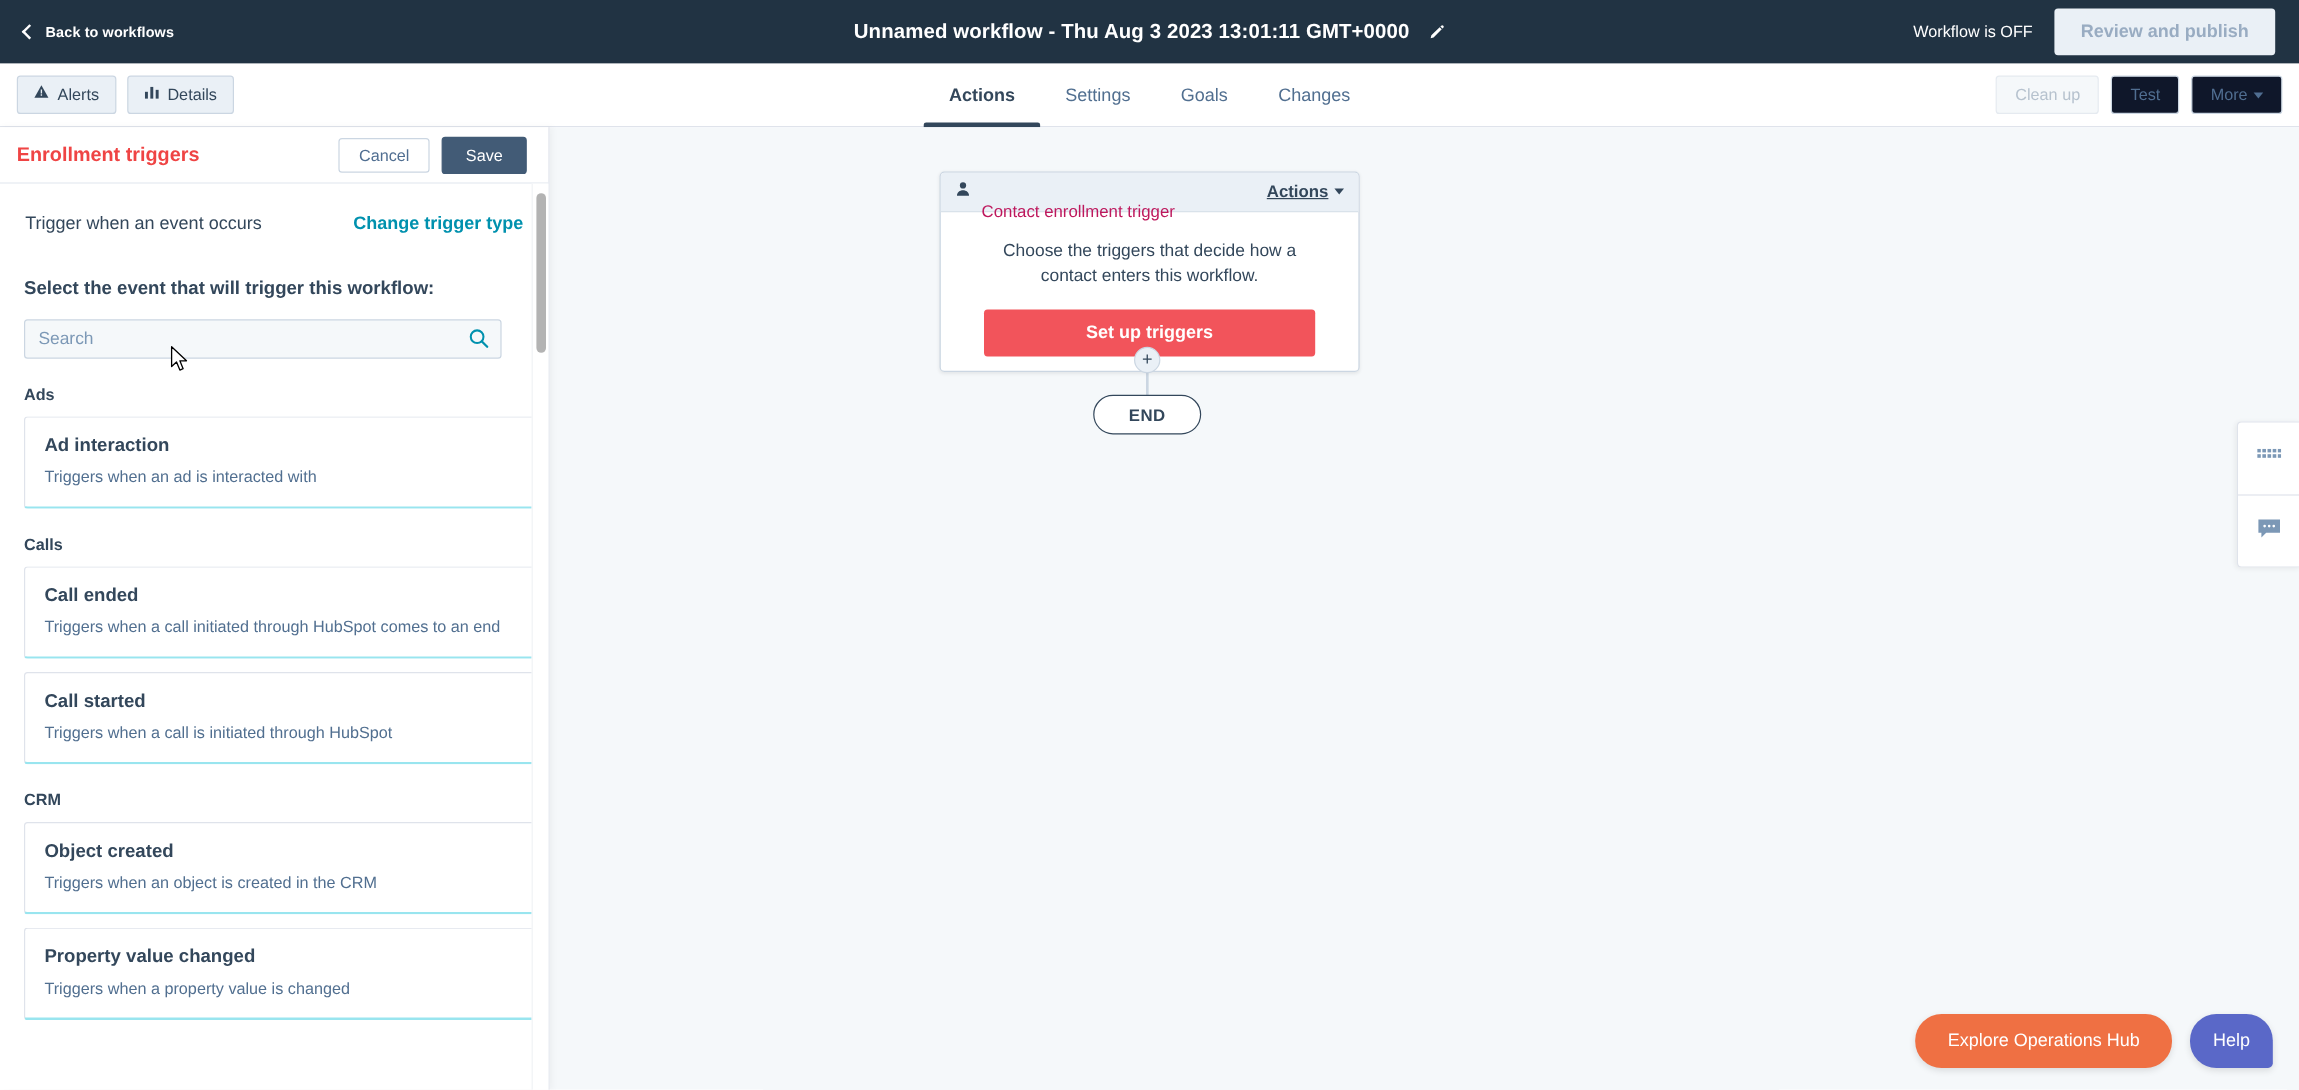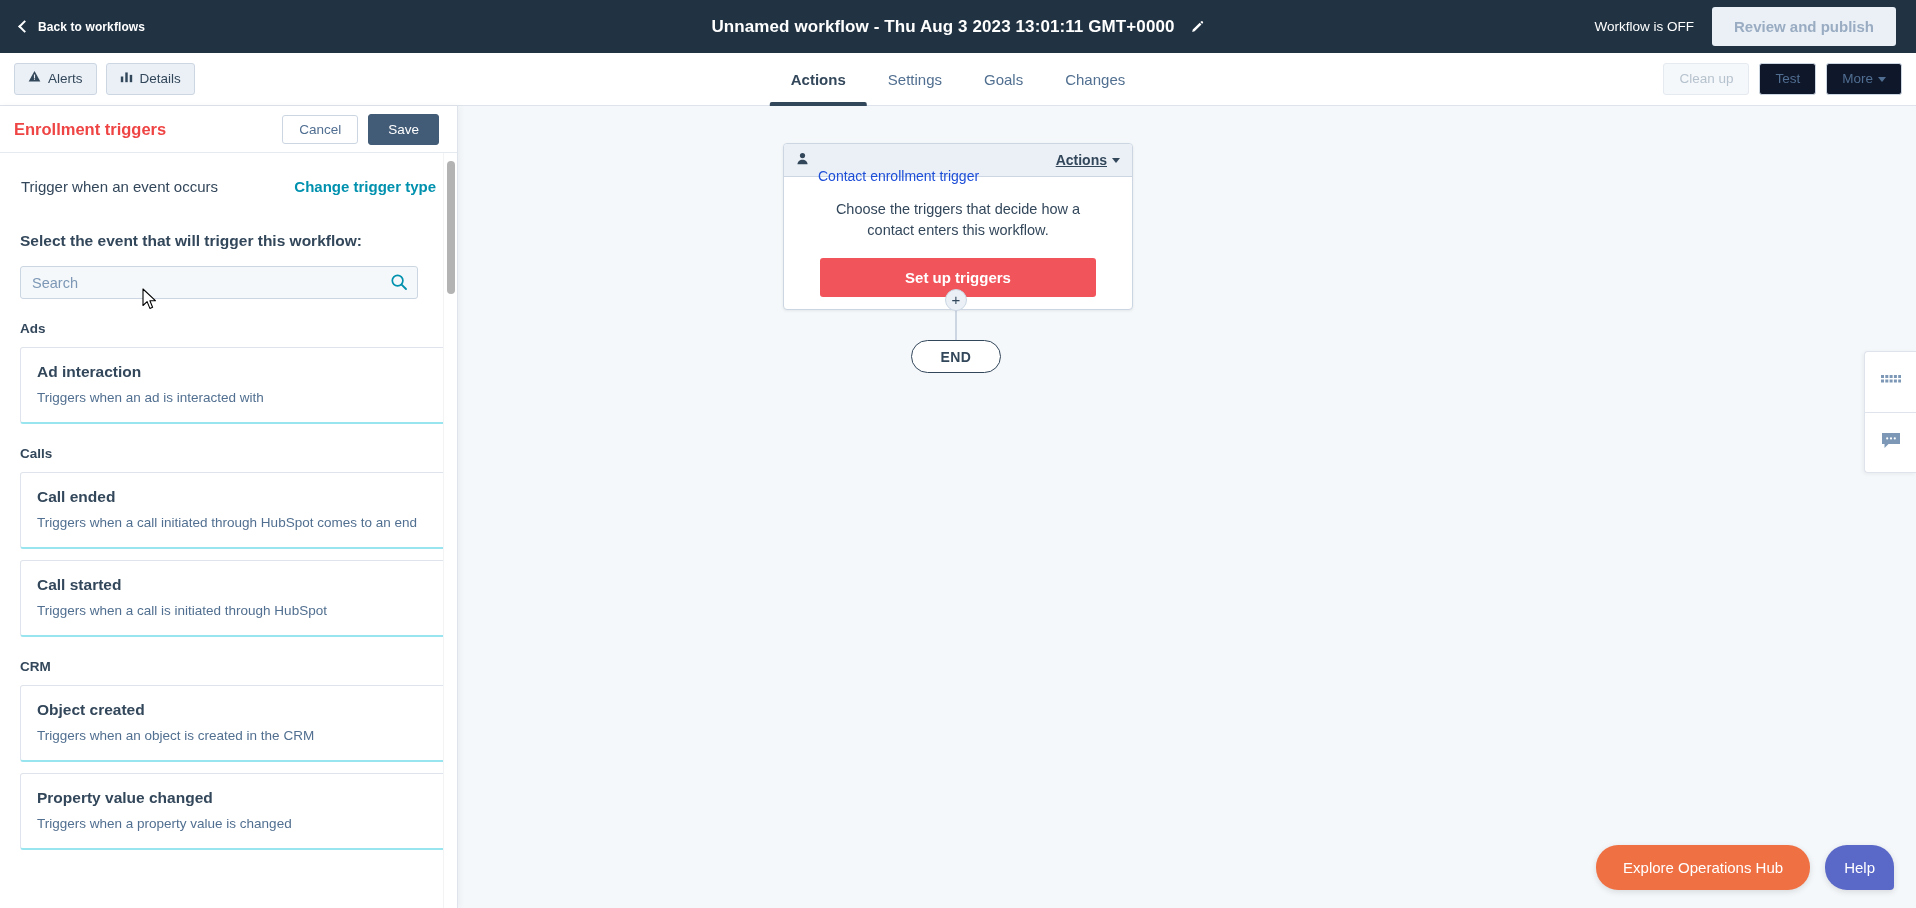--- a/index.html
+++ b/index.html
@@ -368,21 +368,21 @@
     justify-content: space-between;
     padding: 0 12px 0 12px;
   }
   .trigger-card-header-left {
     display: flex;
     align-items: center;
     gap: 9px;
   }
   .trigger-card-title {
     font-size: 14px;
-    color: #1d4ed8;
+    color: #be185d;
     margin-top: 32px;
   }
   .trigger-actions-link {
     font-size: 14px;
     font-weight: bold;
     color: #33475b;
     text-decoration: underline;
     cursor: pointer;
   }
   .trigger-card-body {
@@ -423,21 +423,21 @@
   .plus-node::before {
     content: "+";
     font-size: 15px;
     color: #33475b;
     line-height: 1;
     margin-top: -1px;
   }
   .end-node {
     position: absolute;
     left: 453px;
-    top: 234px;
+    top: 223px;
     width: 90px;
     height: 33px;
     border: 1.5px solid #33475b;
     border-radius: 17px;
     background: #ffffff;
     display: flex;
     align-items: center;
     justify-content: center;
     font-size: 14px;
     font-weight: bold;

